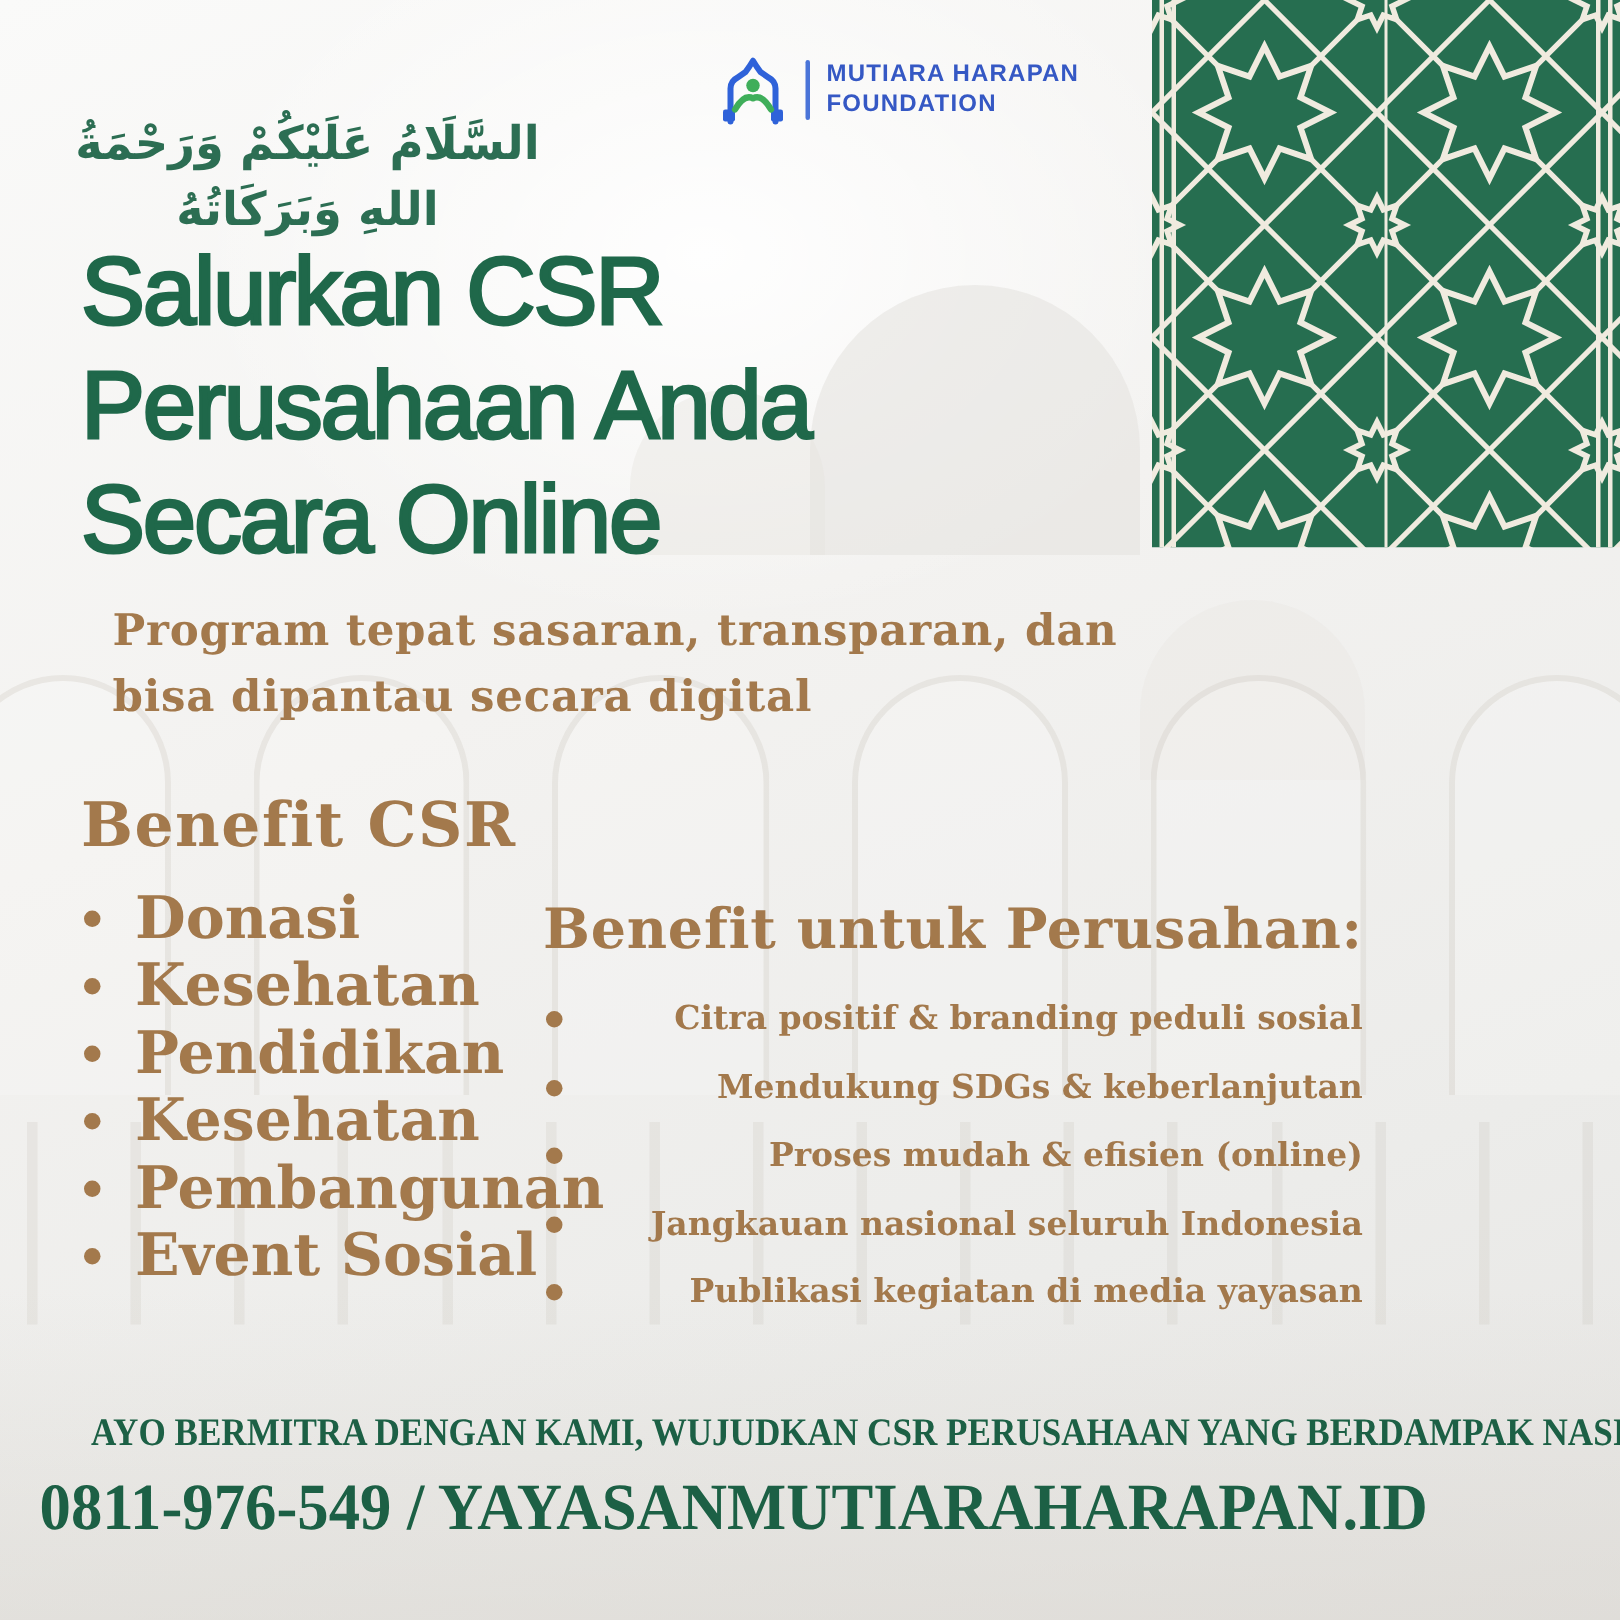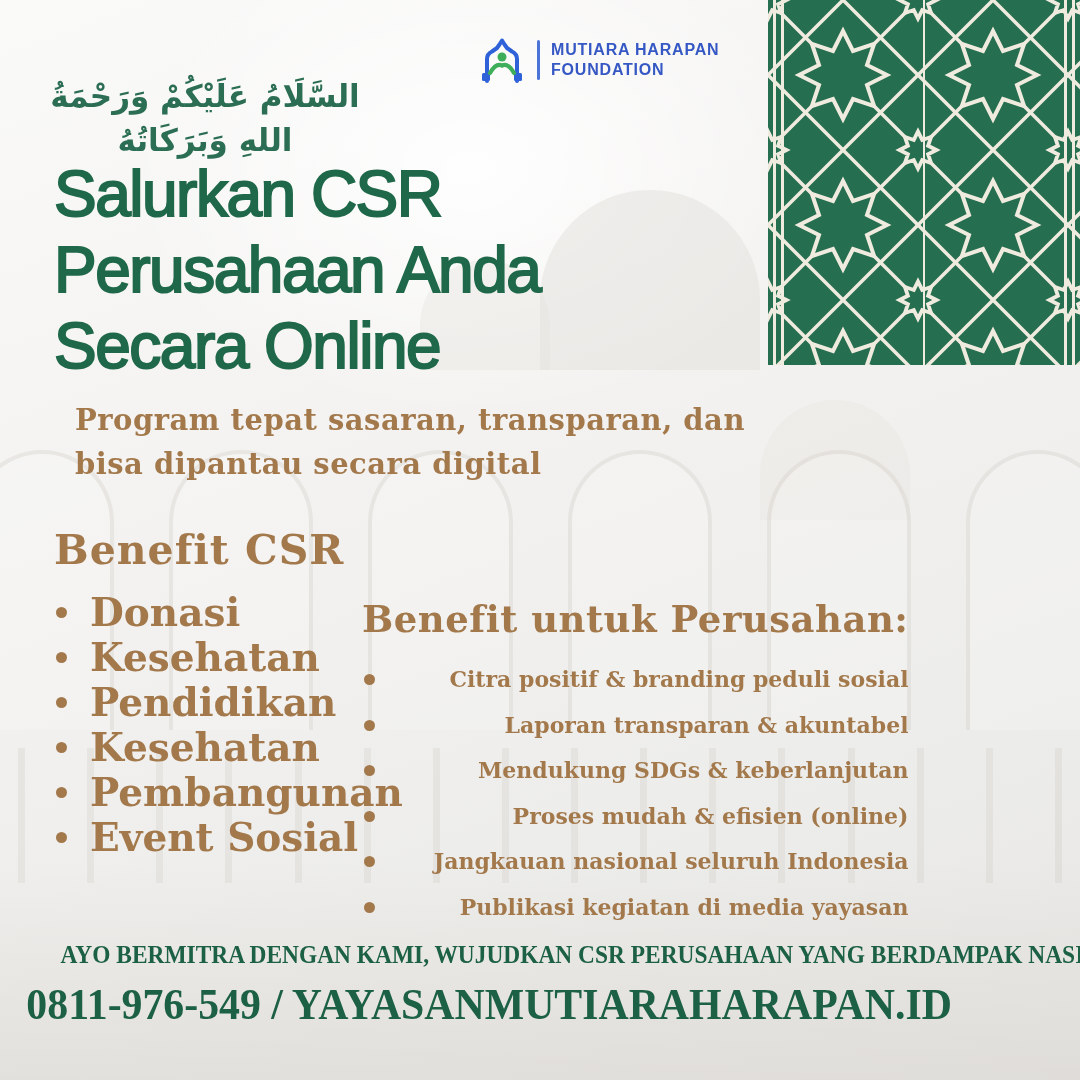--- a/index.html
+++ b/index.html
@@ -170,21 +170,20 @@
       <li>Kesehatan</li>
       <li>Pembangunan</li>
       <li>Event Sosial</li>
     </ul>
   </section>
 
   <section class="benefits serif-brown">
     <h2 class="benefits-heading">Benefit untuk Perusahan:</h2>
     <ul class="bullets">
       <li>Citra positif &amp; branding peduli sosial</li>
-      <li>Laporan transparan &amp; akuntabel</li>
       <li>Mendukung SDGs &amp; keberlanjutan</li>
       <li>Proses mudah &amp; efisien (online)</li>
       <li>Jangkauan nasional seluruh Indonesia</li>
       <li>Publikasi kegiatan di media yayasan</li>
     </ul>
   </section>
 
   <div class="tagline">
     <span>AYO BERMITRA DENGAN KAMI, WUJUDKAN CSR PERUSAHAAN YANG BERDAMPAK NASIONAL</span>
   </div>

